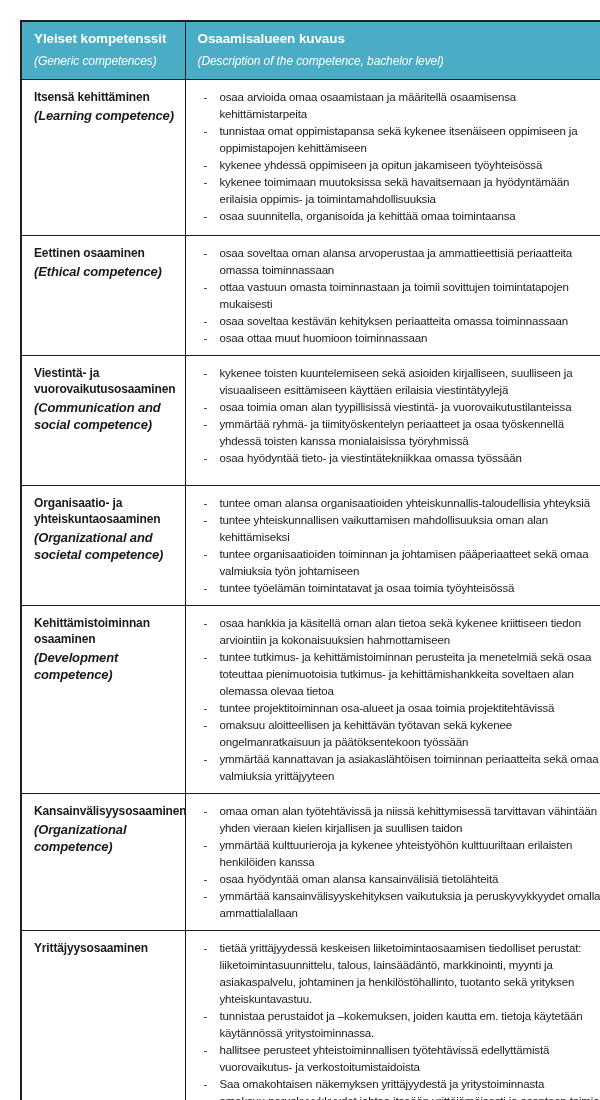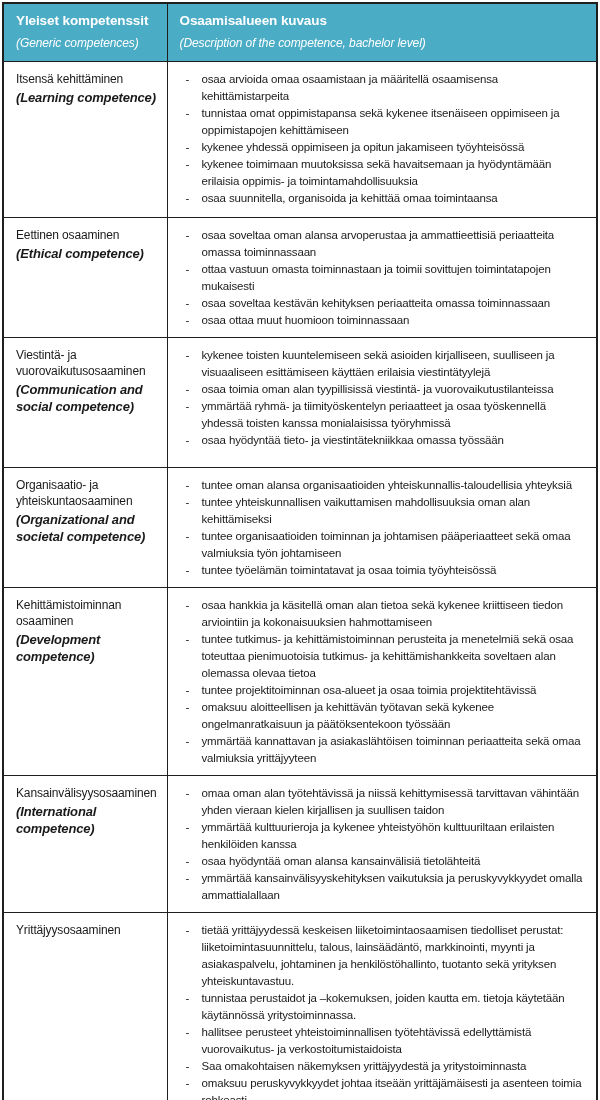--- a/index.html
+++ b/index.html
@@ -15,21 +15,21 @@
     width: 600px;
     height: 1100px;
     background: #FFFFFF;
     overflow: hidden;
     font-family: "Liberation Sans", sans-serif;
     color: var(--text);
   }
   .page {
     width: 600px;
     height: 1100px;
-    padding: 2px;
+    padding: 20px;
   }
   table.comp-table {
     width: 596px;
     border-collapse: collapse;
     table-layout: fixed;
     border: 2px solid var(--border);
   }
   .comp-table th, .comp-table td {
     border: 1px solid var(--border);
     vertical-align: top;
@@ -52,21 +52,21 @@
   .h-sub {
     font-size: 12px;
     font-style: italic;
     font-weight: normal;
     letter-spacing: -0.1px;
     margin-top: 6px;
   }
   
   .row-title {
     font-size: 12px;
-    font-weight: normal;
+    font-weight: bold;
     letter-spacing: -0.15px;
     line-height: 1.35;
   }
   .row-subtitle {
     font-size: 13px;
     font-style: italic;
     letter-spacing: -0.15px;
     line-height: 1.35;
     margin-top: 2px;
   }
@@ -228,21 +228,21 @@
             </div>
             <div class="bullet">
               <span class="dash">-</span>
               <span>ymmärtää kannattavan ja asiakaslähtöisen toiminnan periaatteita sekä omaa valmiuksia yrittäjyyteen</span>
             </div>
           </td>
         </tr>
         <tr style="height: 123px;">
           <th>
             <div class="row-title">Kansainvälisyysosaaminen</div>
-            <div class="row-subtitle">(International competence)</div>
+            <div class="row-subtitle">(Organizational competence)</div>
           </th>
           <td class="desc-cell">
             <div class="bullet">
               <span class="dash">-</span>
               <span>omaa oman alan työtehtävissä ja niissä kehittymisessä tarvittavan vähintään yhden vieraan kielen kirjallisen ja suullisen taidon</span>
             </div>
             <div class="bullet">
               <span class="dash">-</span>
               <span>ymmärtää kulttuurieroja ja kykenee yhteistyöhön kulttuuriltaan erilaisten henkilöiden kanssa</span>
             </div>

